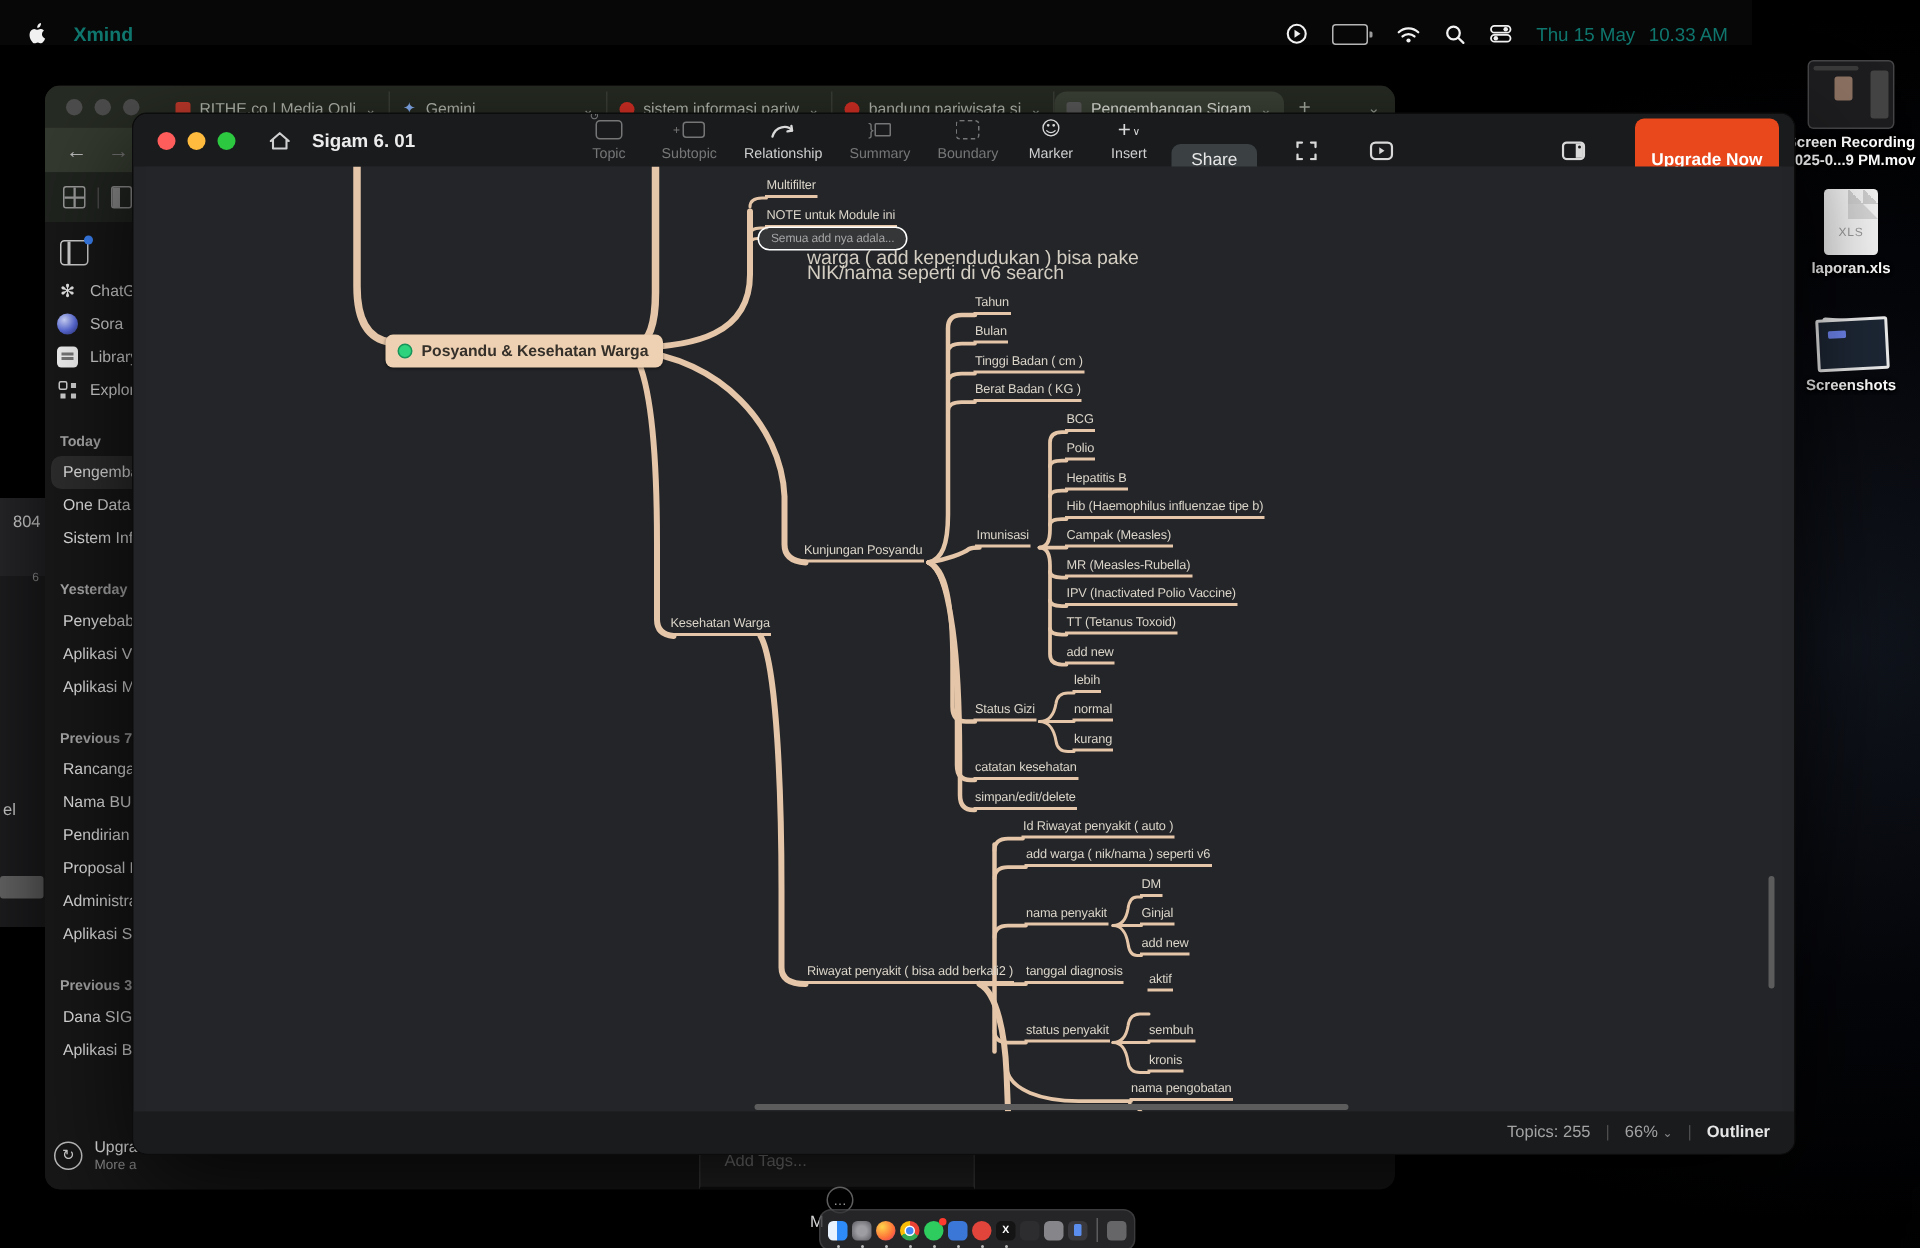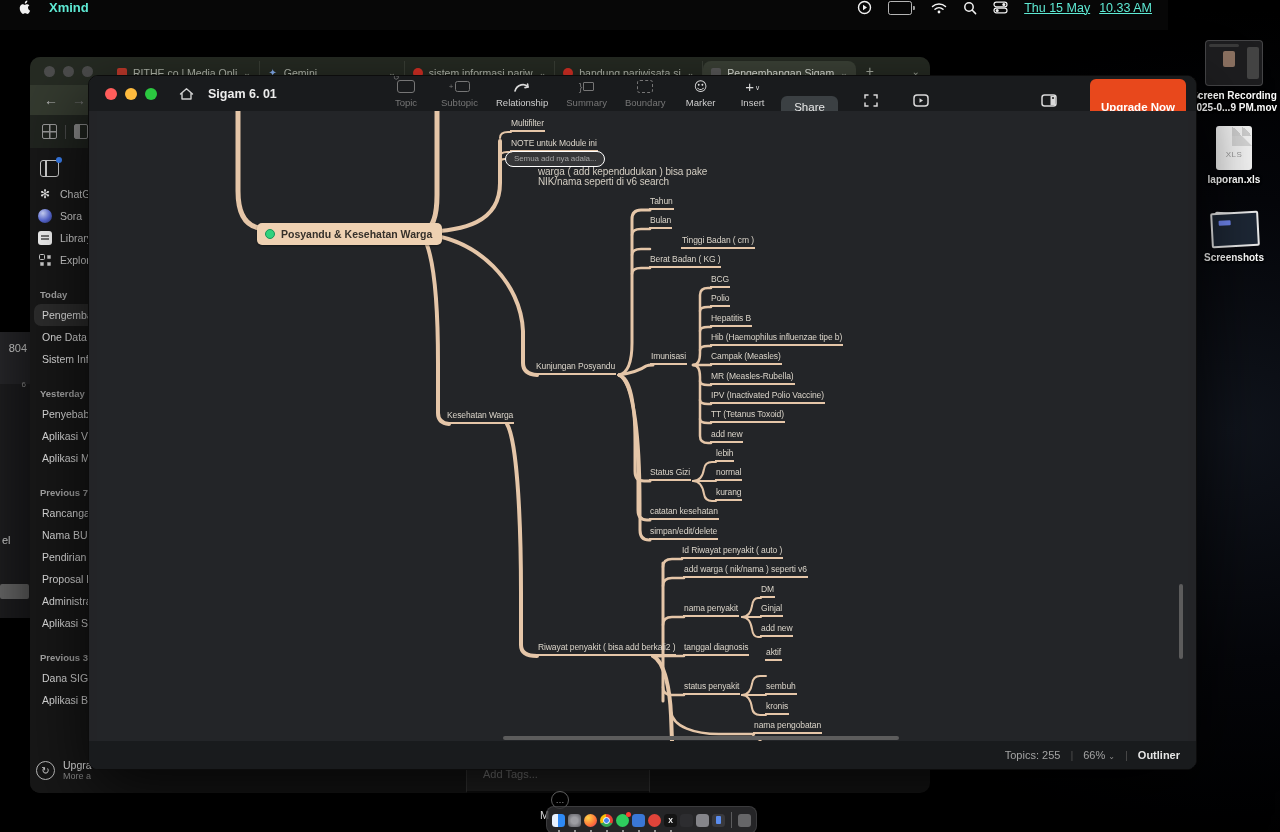--- a/index.html
+++ b/index.html
@@ -1,24 +1,24 @@
 <!DOCTYPE html>
 <html><head>
 <meta charset="utf-8">
 <style>
   html,body{margin:0;padding:0;width:1280px;height:832px;overflow:hidden;background:#000;
     font-family:"Liberation Sans",sans-serif;-webkit-font-smoothing:antialiased;}
   
   #desktop{position:absolute;inset:0;background:radial-gradient(520px 420px at 1230px 430px,#10141c 0%,#05060a 55%,#000 100%);}
   
-  #menubar{position:absolute;left:0;top:0;width:1168px;height:30px;background:#070707;display:flex;align-items:flex-start;color:#5eead4;font-size:13px;z-index:60;}
+  #menubar{position:absolute;left:0;top:0;width:1168px;height:30px;background:#070707;display:flex;align-items:flex-end;color:#0f766e;font-size:13px;z-index:60;}
   #menubar .apple{margin:0 18px 0 18px;display:flex;align-items:center;}
   #menubar .appname{font-weight:700;margin-right:26px;}
   #menubar .menu{margin-right:26px;}
-  #mb-right{margin-left:auto;display:flex;align-items:center;gap:16px;padding-right:16px;text-decoration:underline;}
+  #mb-right{margin-left:auto;display:flex;align-items:center;gap:16px;padding-right:16px;}
   #mb-right .clock{display:flex;gap:9px;font-size:12.5px;}
   .bat{display:flex;align-items:center;}
   .bat .body{width:20px;height:10px;border:1px solid rgba(255,255,255,.7);border-radius:2.5px;padding:1px;}
   .bat .fill{width:55%;height:100%;background:#fff;border-radius:1px;}
   .bat .tip{width:2px;height:4px;background:rgba(255,255,255,.6);border-radius:0 1px 1px 0;margin-left:1px;}
   
   .desk-icon{position:absolute;width:92px;display:flex;flex-direction:column;align-items:center;z-index:5;}
   .desk-icon .lbl{margin-top:4px;font-size:10px;font-weight:700;color:#fff;text-align:center;line-height:12px;text-shadow:0 1px 2px #000,0 0 3px #000;white-space:pre-line;}
   .thumb-movie{width:56px;height:44px;border-radius:4px;background:#1d1d1f;border:1px solid rgba(255,255,255,.18);position:relative;overflow:hidden;}
   .thumb-movie .face{position:absolute;left:17px;top:10px;width:12px;height:16px;background:#8a7060;border-radius:2px;}
@@ -113,21 +113,21 @@
   .g-insert{font-size:15px;font-weight:400;display:flex;align-items:flex-start;gap:1px;}
   .g-insert small{font-size:7px;margin-top:3px;}
   #x-right{position:absolute;right:10px;top:3px;display:flex;align-items:center;gap:16px;}
   #share-btn{background:#3b4043;color:#e8e8e8;font-size:11.5px;padding:5px 13px;border-radius:6px;}
   #upgrade-btn{background:#e8481c;color:#fff;font-size:11.5px;font-weight:700;padding:22px 11px;border-radius:6px;margin-left:8px;}
   .fmt-gap{width:62px;}
   
   #x-canvas{position:absolute;left:8px;top:35px;width:1091px;height:630px;background:#232528;overflow:hidden;}
   #x-canvas svg{position:absolute;left:0;top:0;}
   .topic{position:absolute;font-size:8.5px;line-height:10px;letter-spacing:-.1px;color:#dbd5ca;padding:0 1px 2px 1px;border-bottom:2px solid #e5c6a8;white-space:nowrap;}
-  .topic.note{border-bottom:none;white-space:pre-line;color:#d3cdc2;font-size:10px;}
+  .topic.note{border-bottom:none;white-space:pre-line;color:#d3cdc2;font-size:13px;}
   .topic.pill{border:1px solid #ffffff;border-radius:8px;background:rgba(70,70,70,.55);color:#a5a5a5;font-size:8px;padding:2px 8px;}
   #main-topic{position:absolute;left:160px;top:112px;height:22px;display:flex;align-items:center;gap:6px;background:#eed1b2;border-radius:5px;padding:0 10px 0 8px;
     font-size:10.5px;font-weight:700;color:#35302a;box-shadow:0 1px 2px rgba(0,0,0,.4);}
   #main-topic .dot{width:8px;height:8px;border-radius:50%;background:#2fd27d;border:1px solid #17945a;}
   .vscroll{position:absolute;left:1082px;top:473px;width:4px;height:75px;background:#5c5c5c;border-radius:2px;}
   .hscroll{position:absolute;left:406px;top:625px;width:396px;height:4px;background:#5c5c5c;border-radius:2px;}
   
   #x-status{position:absolute;left:0;bottom:0;width:100%;height:28px;background:#191b1d;display:flex;align-items:center;justify-content:flex-end;gap:10px;padding-right:16px;box-sizing:border-box;
     font-size:11px;color:#a3a3a3;}
   #x-status .sep{color:#4d4d4d;}
@@ -448,21 +448,21 @@
       </g>
     </svg>
     <div id="topics-layer">
         <div class="topic leaf" style="left: 413px; top: 7px;">Multifilter</div>
         <div class="topic leaf" style="left: 413px; top: 27px;">NOTE untuk Module ini</div>
         <div class="topic pill" style="left: 408px; top: 40px;">Semua add nya adala...</div>
         <div class="topic note" style="left: 440px; top: 56px;">warga ( add kependudukan ) bisa pake
 NIK/nama seperti di v6 search</div>
         <div class="topic leaf" style="left: 552px; top: 85px;">Tahun</div>
         <div class="topic leaf" style="left: 552px; top: 104px;">Bulan</div>
-        <div class="topic leaf" style="left: 584px; top: 124px;">Tinggi Badan ( cm )</div>
+        <div class="topic leaf" style="left: 552px; top: 124px;">Tinggi Badan ( cm )</div>
         <div class="topic leaf" style="left: 552px; top: 143px;">Berat Badan ( KG )</div>
         <div class="topic leaf" style="left: 613px; top: 163px;">BCG</div>
         <div class="topic leaf" style="left: 613px; top: 182px;">Polio</div>
         <div class="topic leaf" style="left: 613px; top: 202px;">Hepatitis B</div>
         <div class="topic leaf" style="left: 613px; top: 221px;">Hib (Haemophilus influenzae tipe b)</div>
         <div class="topic leaf" style="left: 553px; top: 240px;">Imunisasi</div>
         <div class="topic leaf" style="left: 613px; top: 240px;">Campak (Measles)</div>
         <div class="topic leaf" style="left: 613px; top: 260px;">MR (Measles-Rubella)</div>
         <div class="topic leaf" style="left: 613px; top: 279px;">IPV (Inactivated Polio Vaccine)</div>
         <div class="topic leaf" style="left: 613px; top: 298px;">TT (Tetanus Toxoid)</div>

